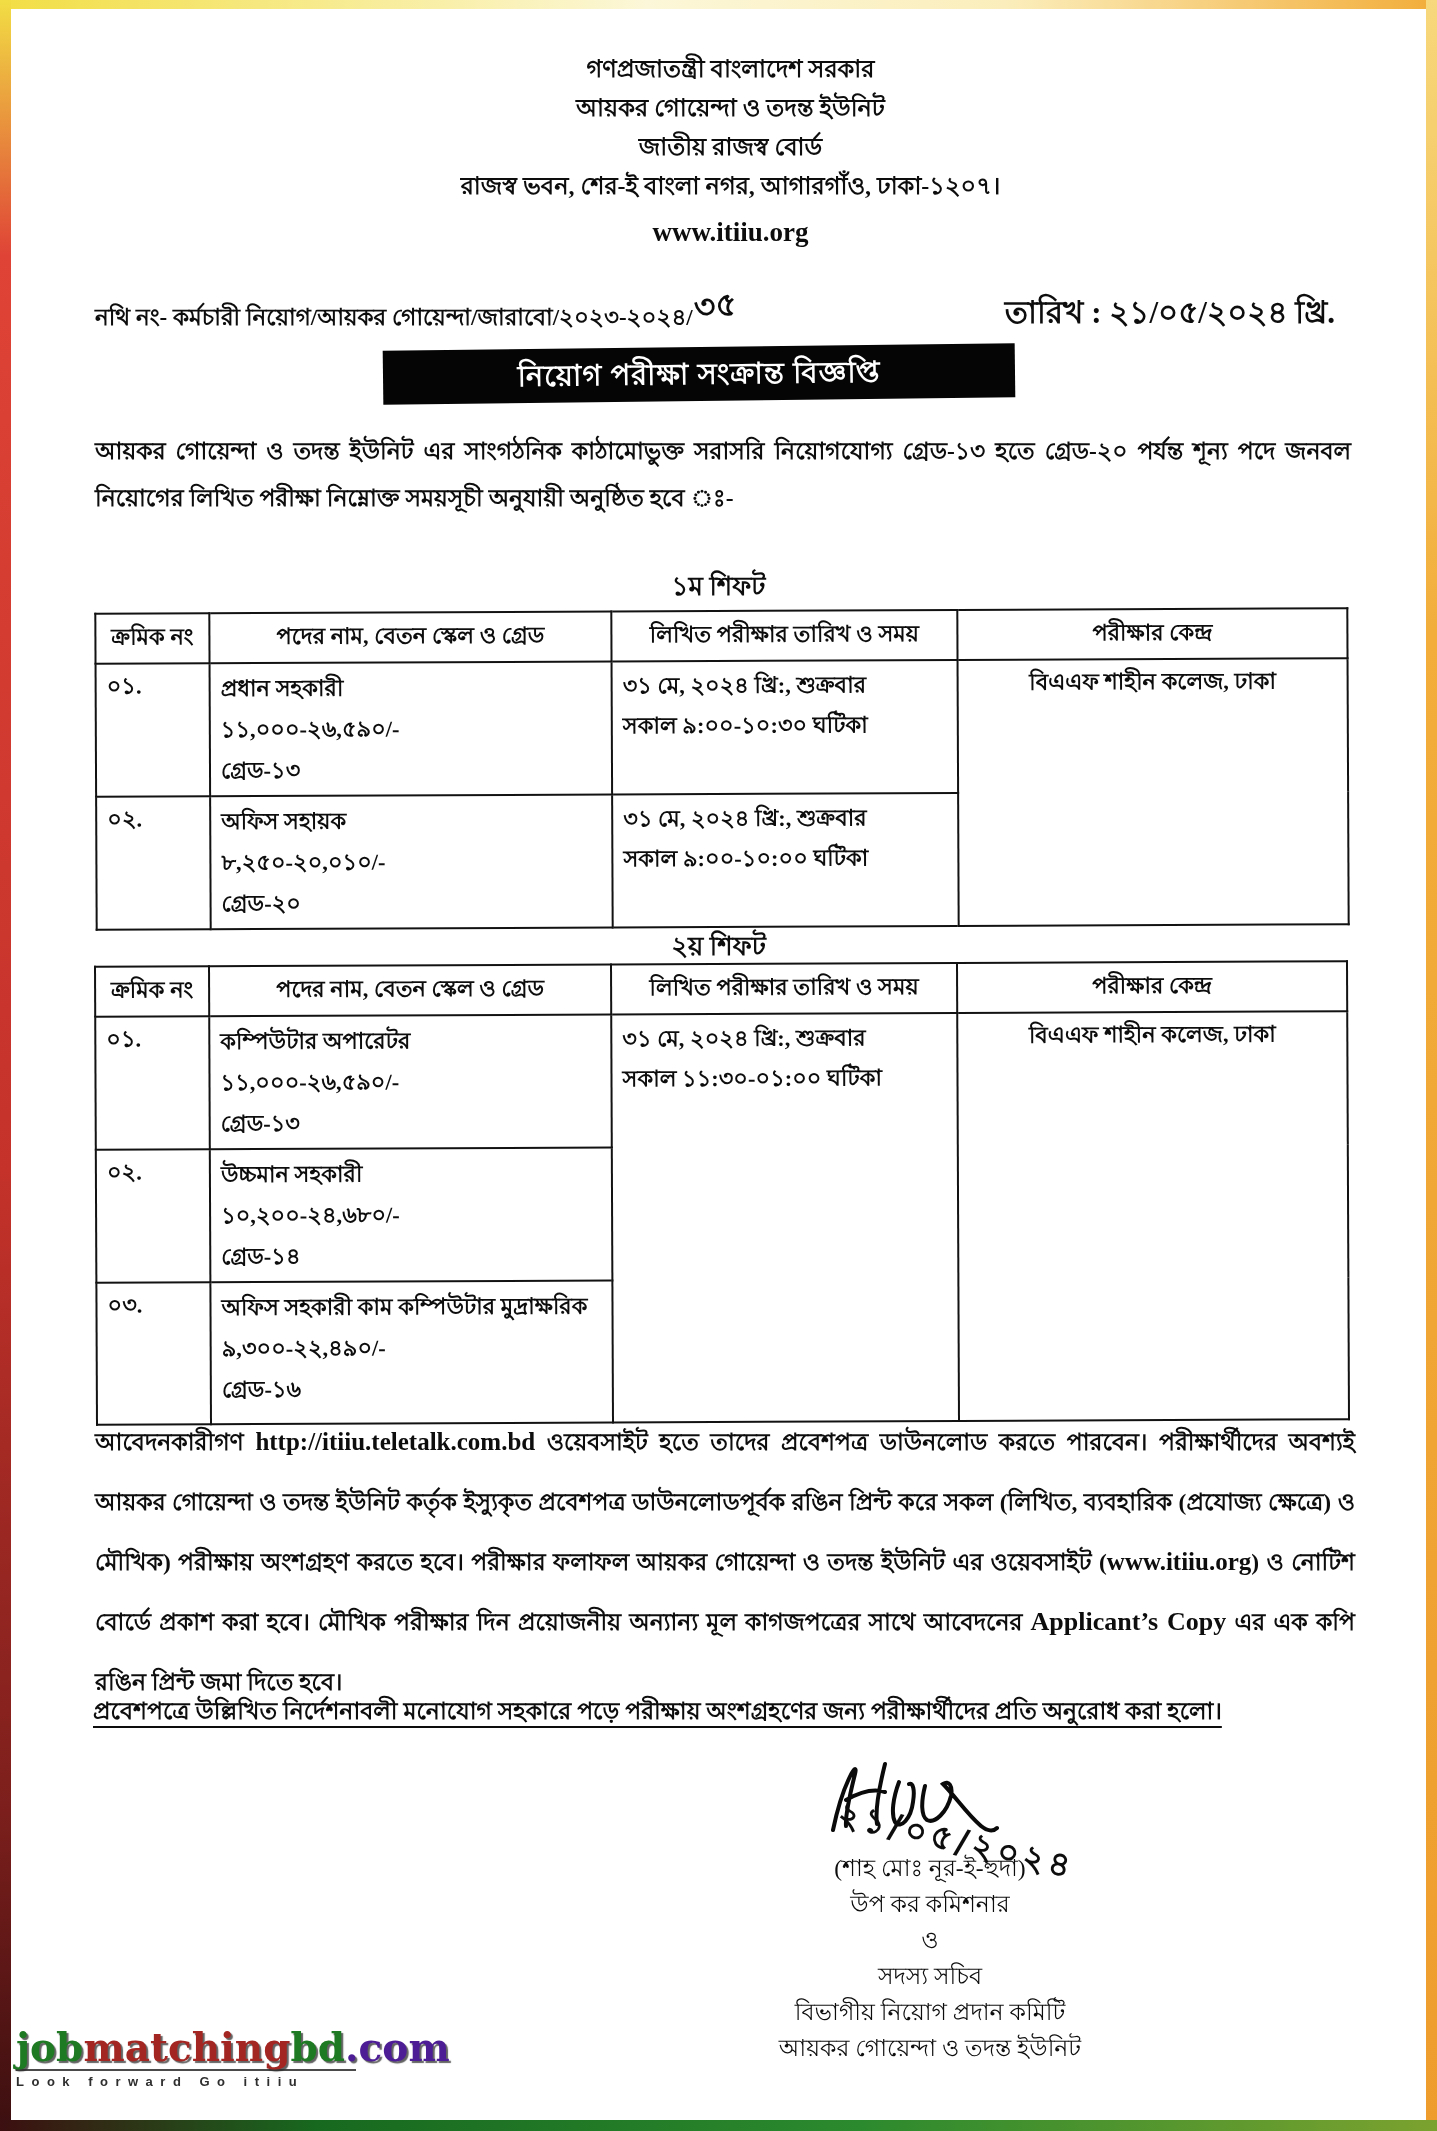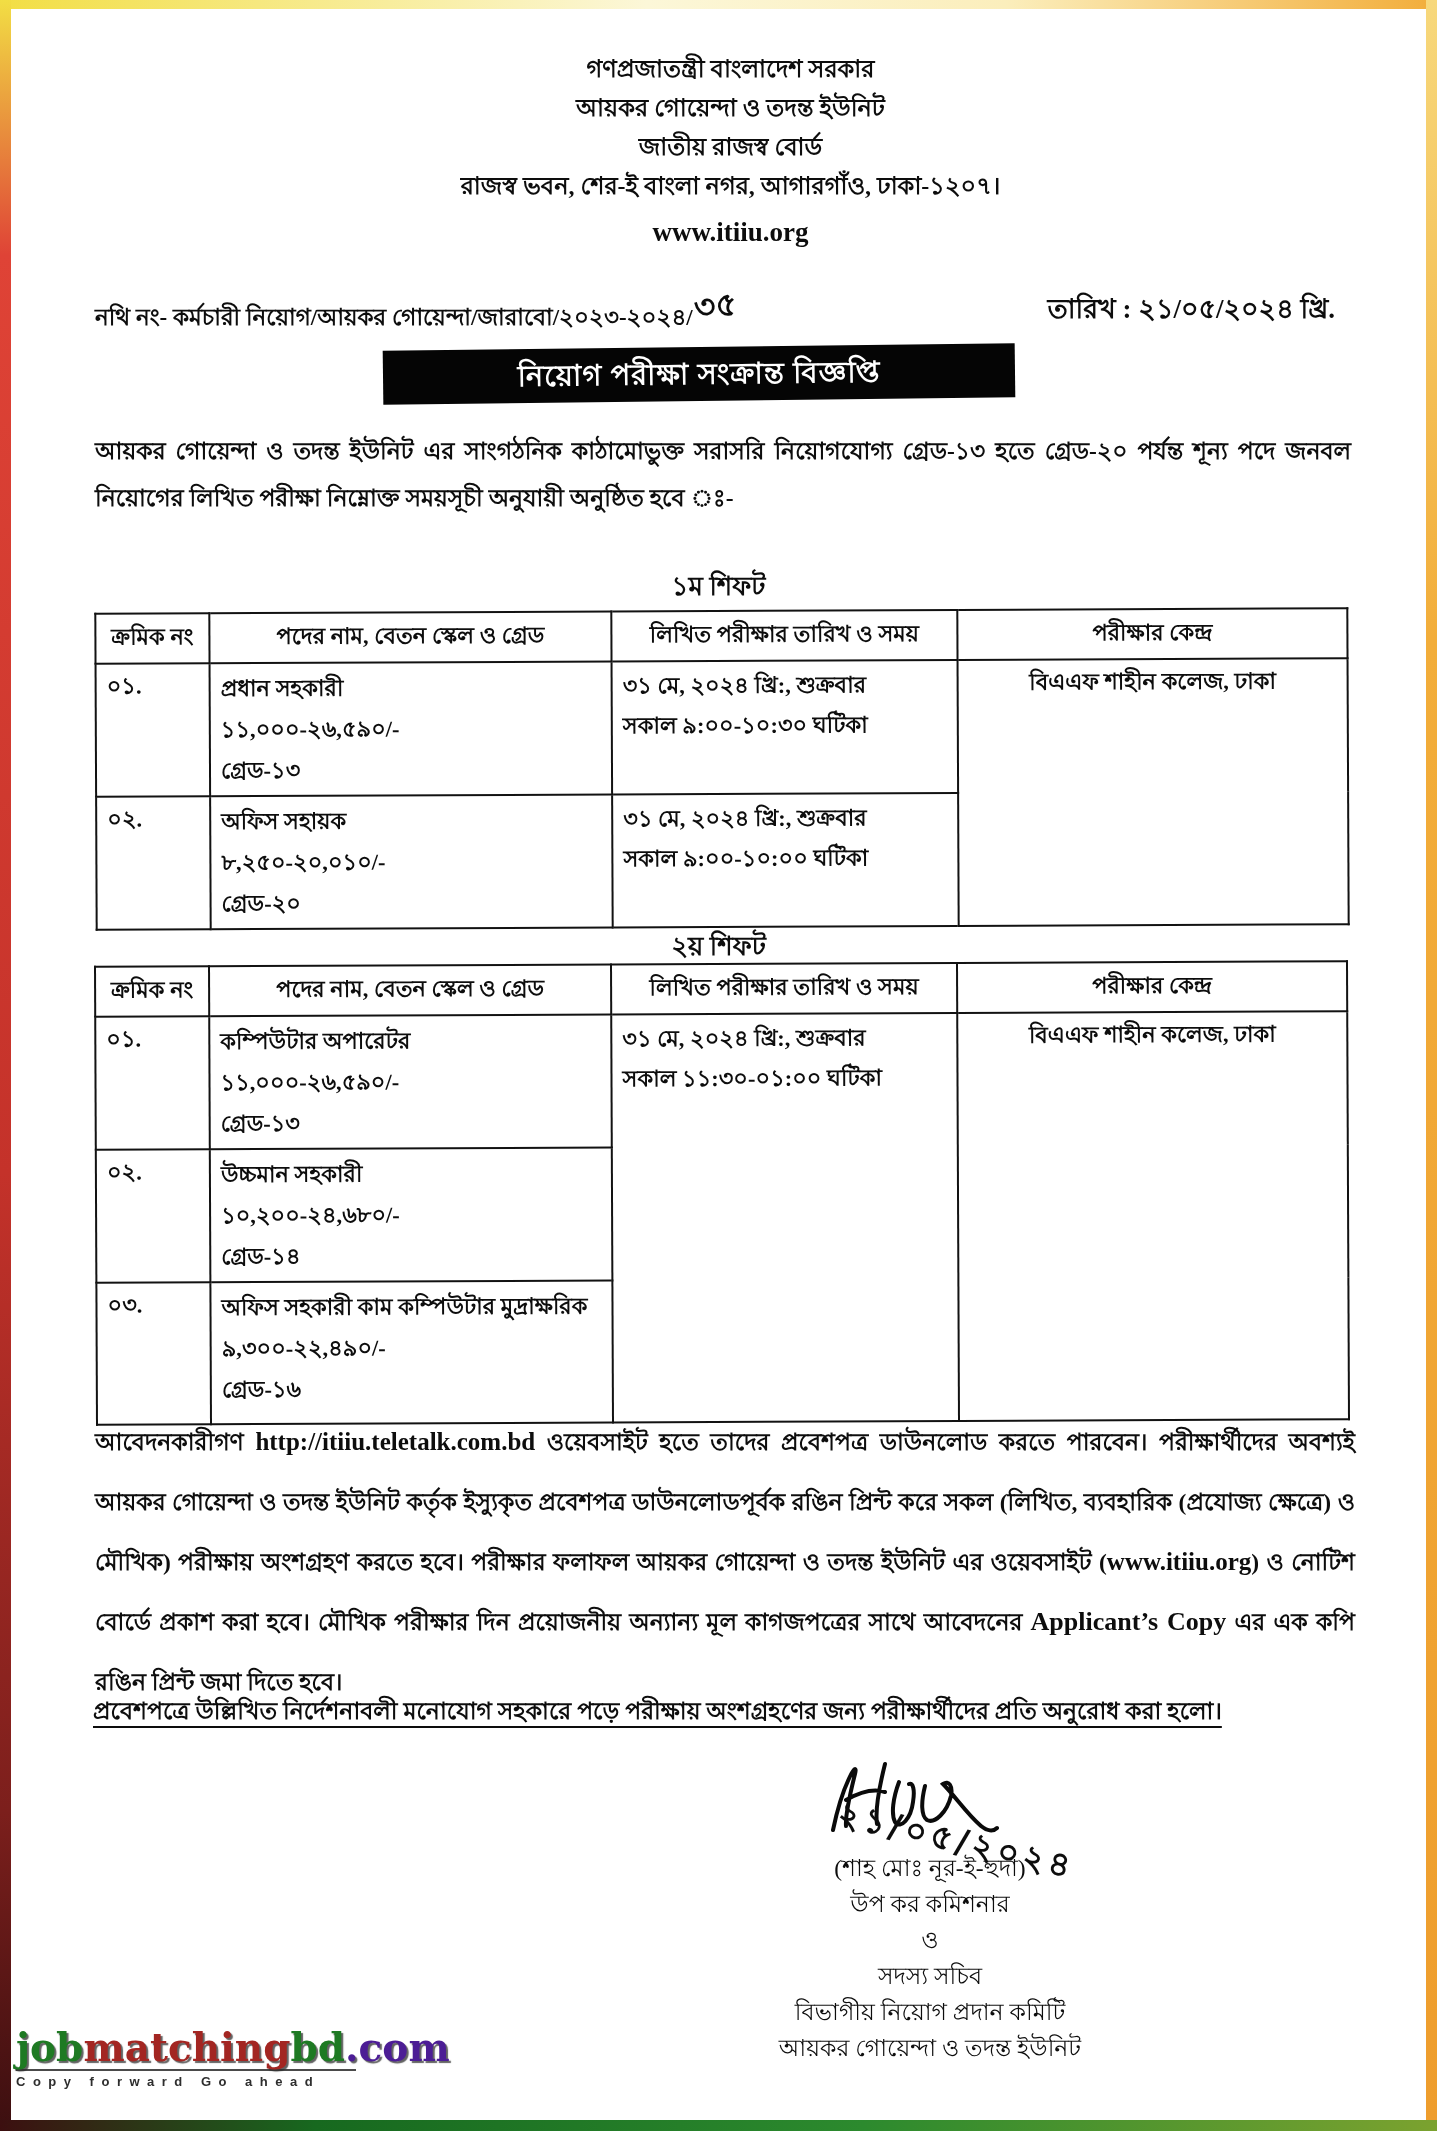--- a/index.html
+++ b/index.html
@@ -28,21 +28,21 @@
   .doc-header .h-line { font-size:24px; line-height:39px; font-weight:600; }
   .doc-header .h-site { font-size:27px; line-height:40px; font-weight:bold; margin-top:6px;
     font-family:"Liberation Serif",serif; }
 
   
   .memo-row { top:288px; left:95px; width:1258px; display:flex;
     justify-content:space-between; align-items:flex-start; }
   .memo-ref { font-size:23px; font-weight:600; white-space:nowrap; }
   .memo-hand { display:inline-block; font-size:33px; font-weight:bold;
     transform:rotate(-6deg) translateY(-8px); margin-left:2px; }
-  .memo-date { font-size:27px; font-weight:600; padding-right:18px; }
+  .memo-date { font-size:31px; font-weight:600; padding-right:18px; }
 
   
   .notice-title { top:347px; left:383px; width:632px; height:54px;
     background:#050505; color:#ffffff; text-align:center;
     font-size:29px; font-weight:bold; line-height:54px;
     transform:rotate(-0.7deg); letter-spacing:1px; }
 
   
   .intro { top:428px; left:95px; width:1256px; font-size:23.5px;
     line-height:47px; text-align:justify; font-weight:600; }
@@ -244,14 +244,14 @@
     <div class="s-line">সদস্য সচিব</div>
     <div class="s-line">বিভাগীয় নিয়োগ প্রদান কমিটি</div>
     <div class="s-line">আয়কর গোয়েন্দা ও তদন্ত ইউনিট</div>
   </div>
 </div>
 
 <div class="abs wm">
   <div class="wm-logo">
     <span class="wm-green">job</span><span class="wm-red">matching</span><span class="wm-green">bd</span><span class="wm-yellow">.com</span>
   </div>
-  <div class="wm-tagline">Copy forward Go ahead</div>
+  <div class="wm-tagline">Look forward Go itiiu</div>
 </div>
 
 </body></html>

